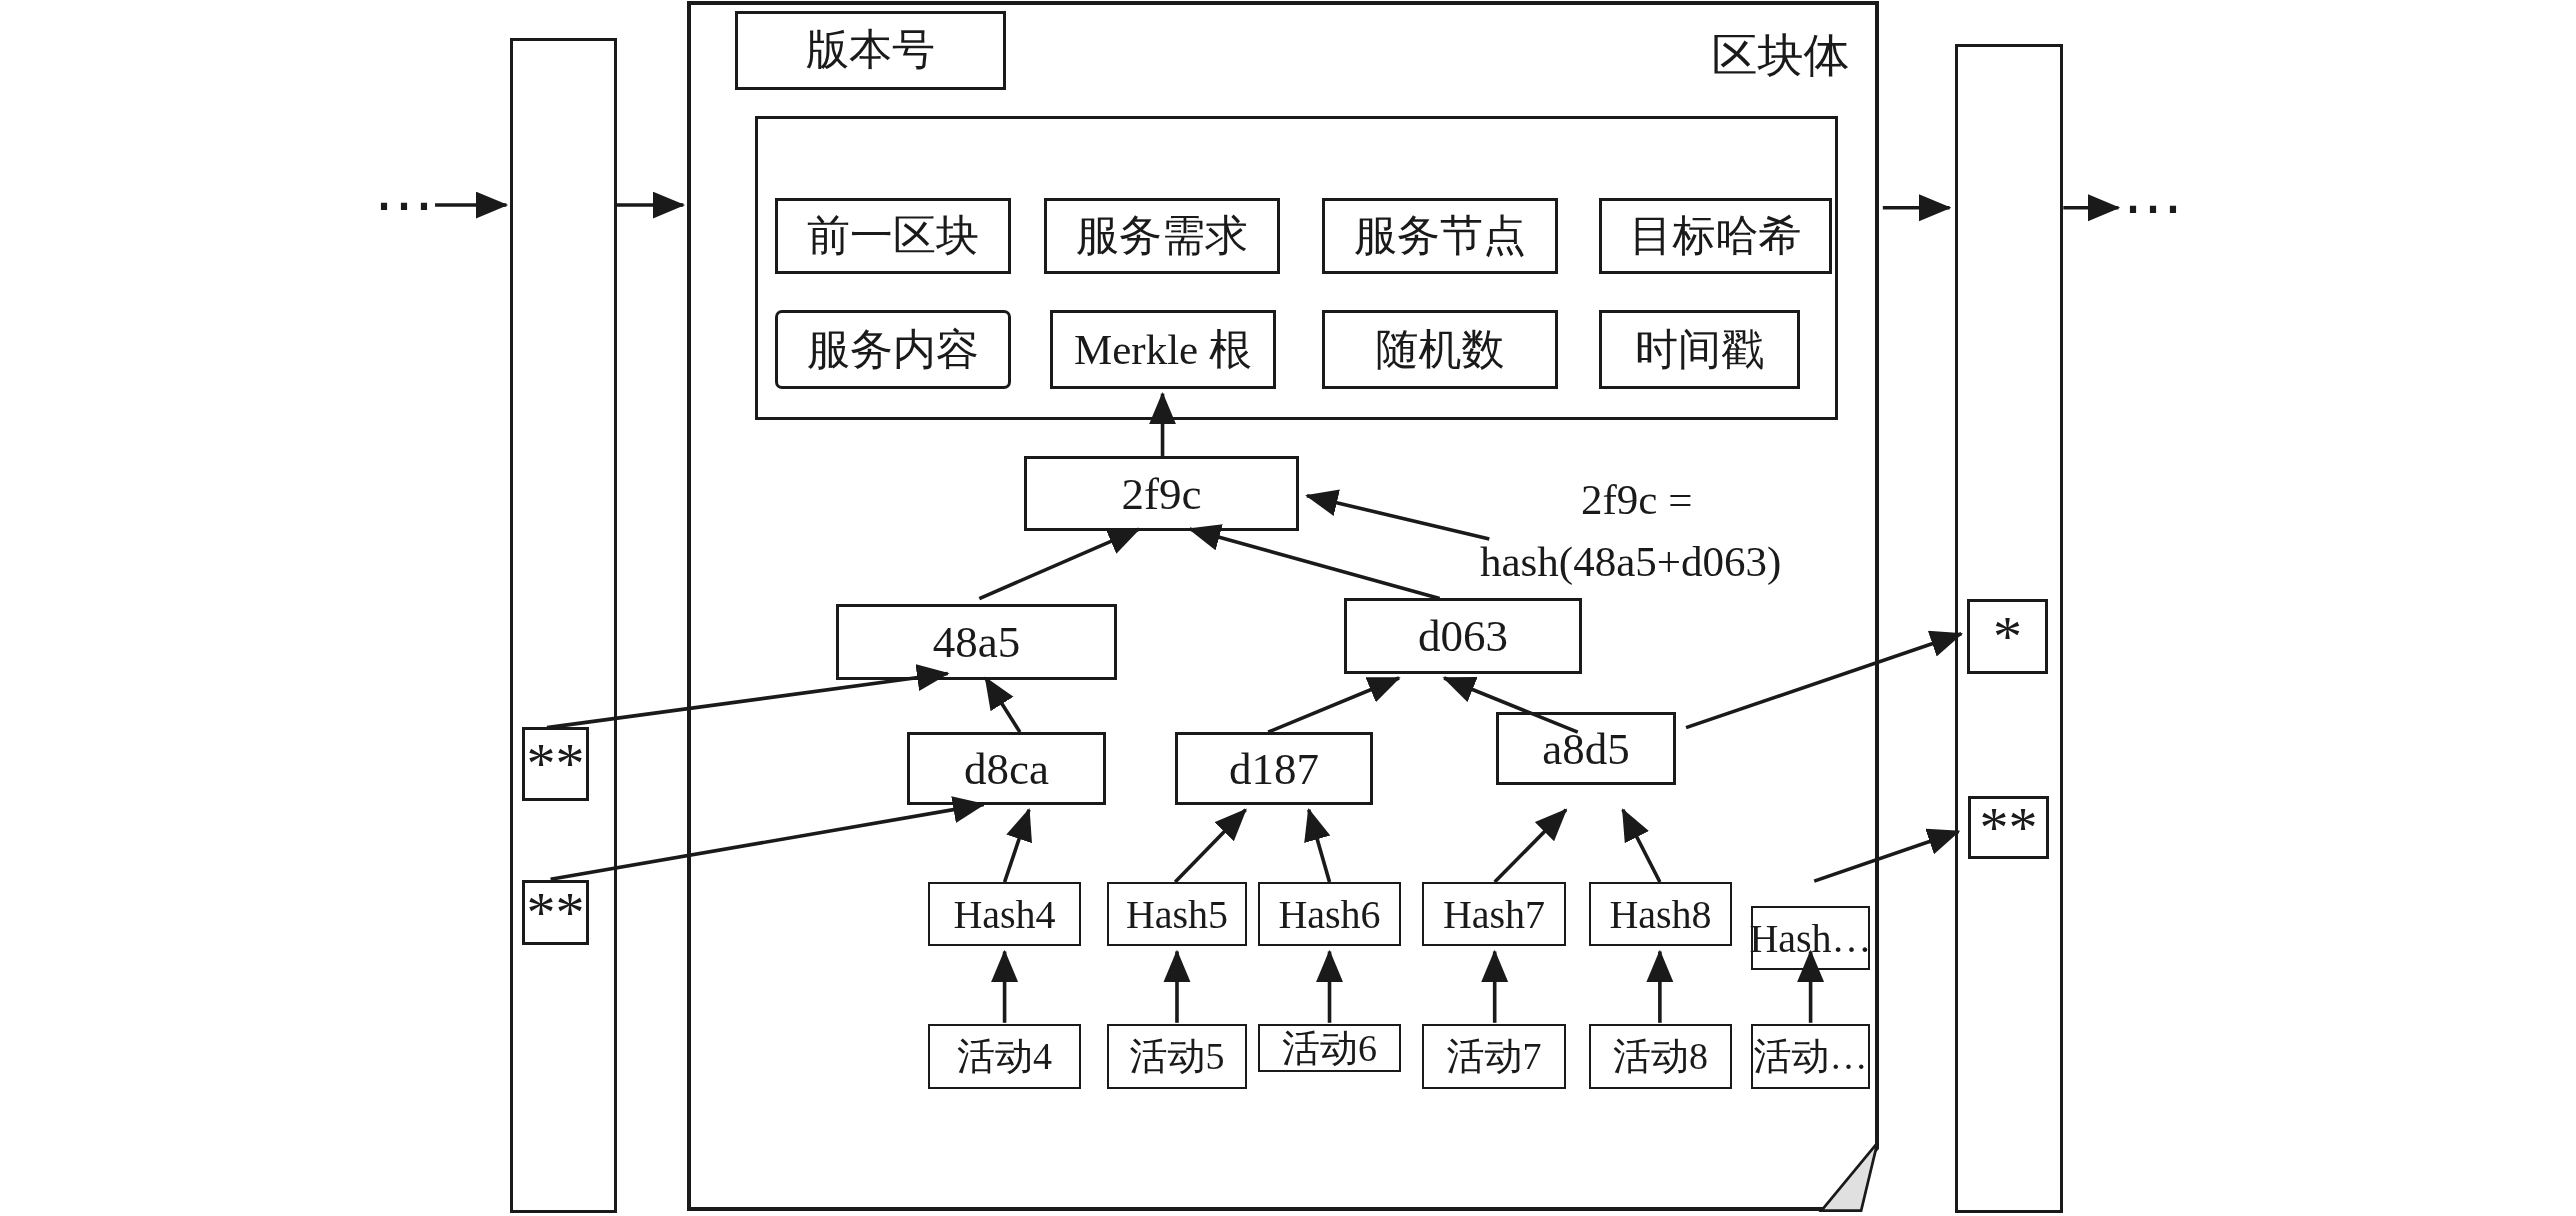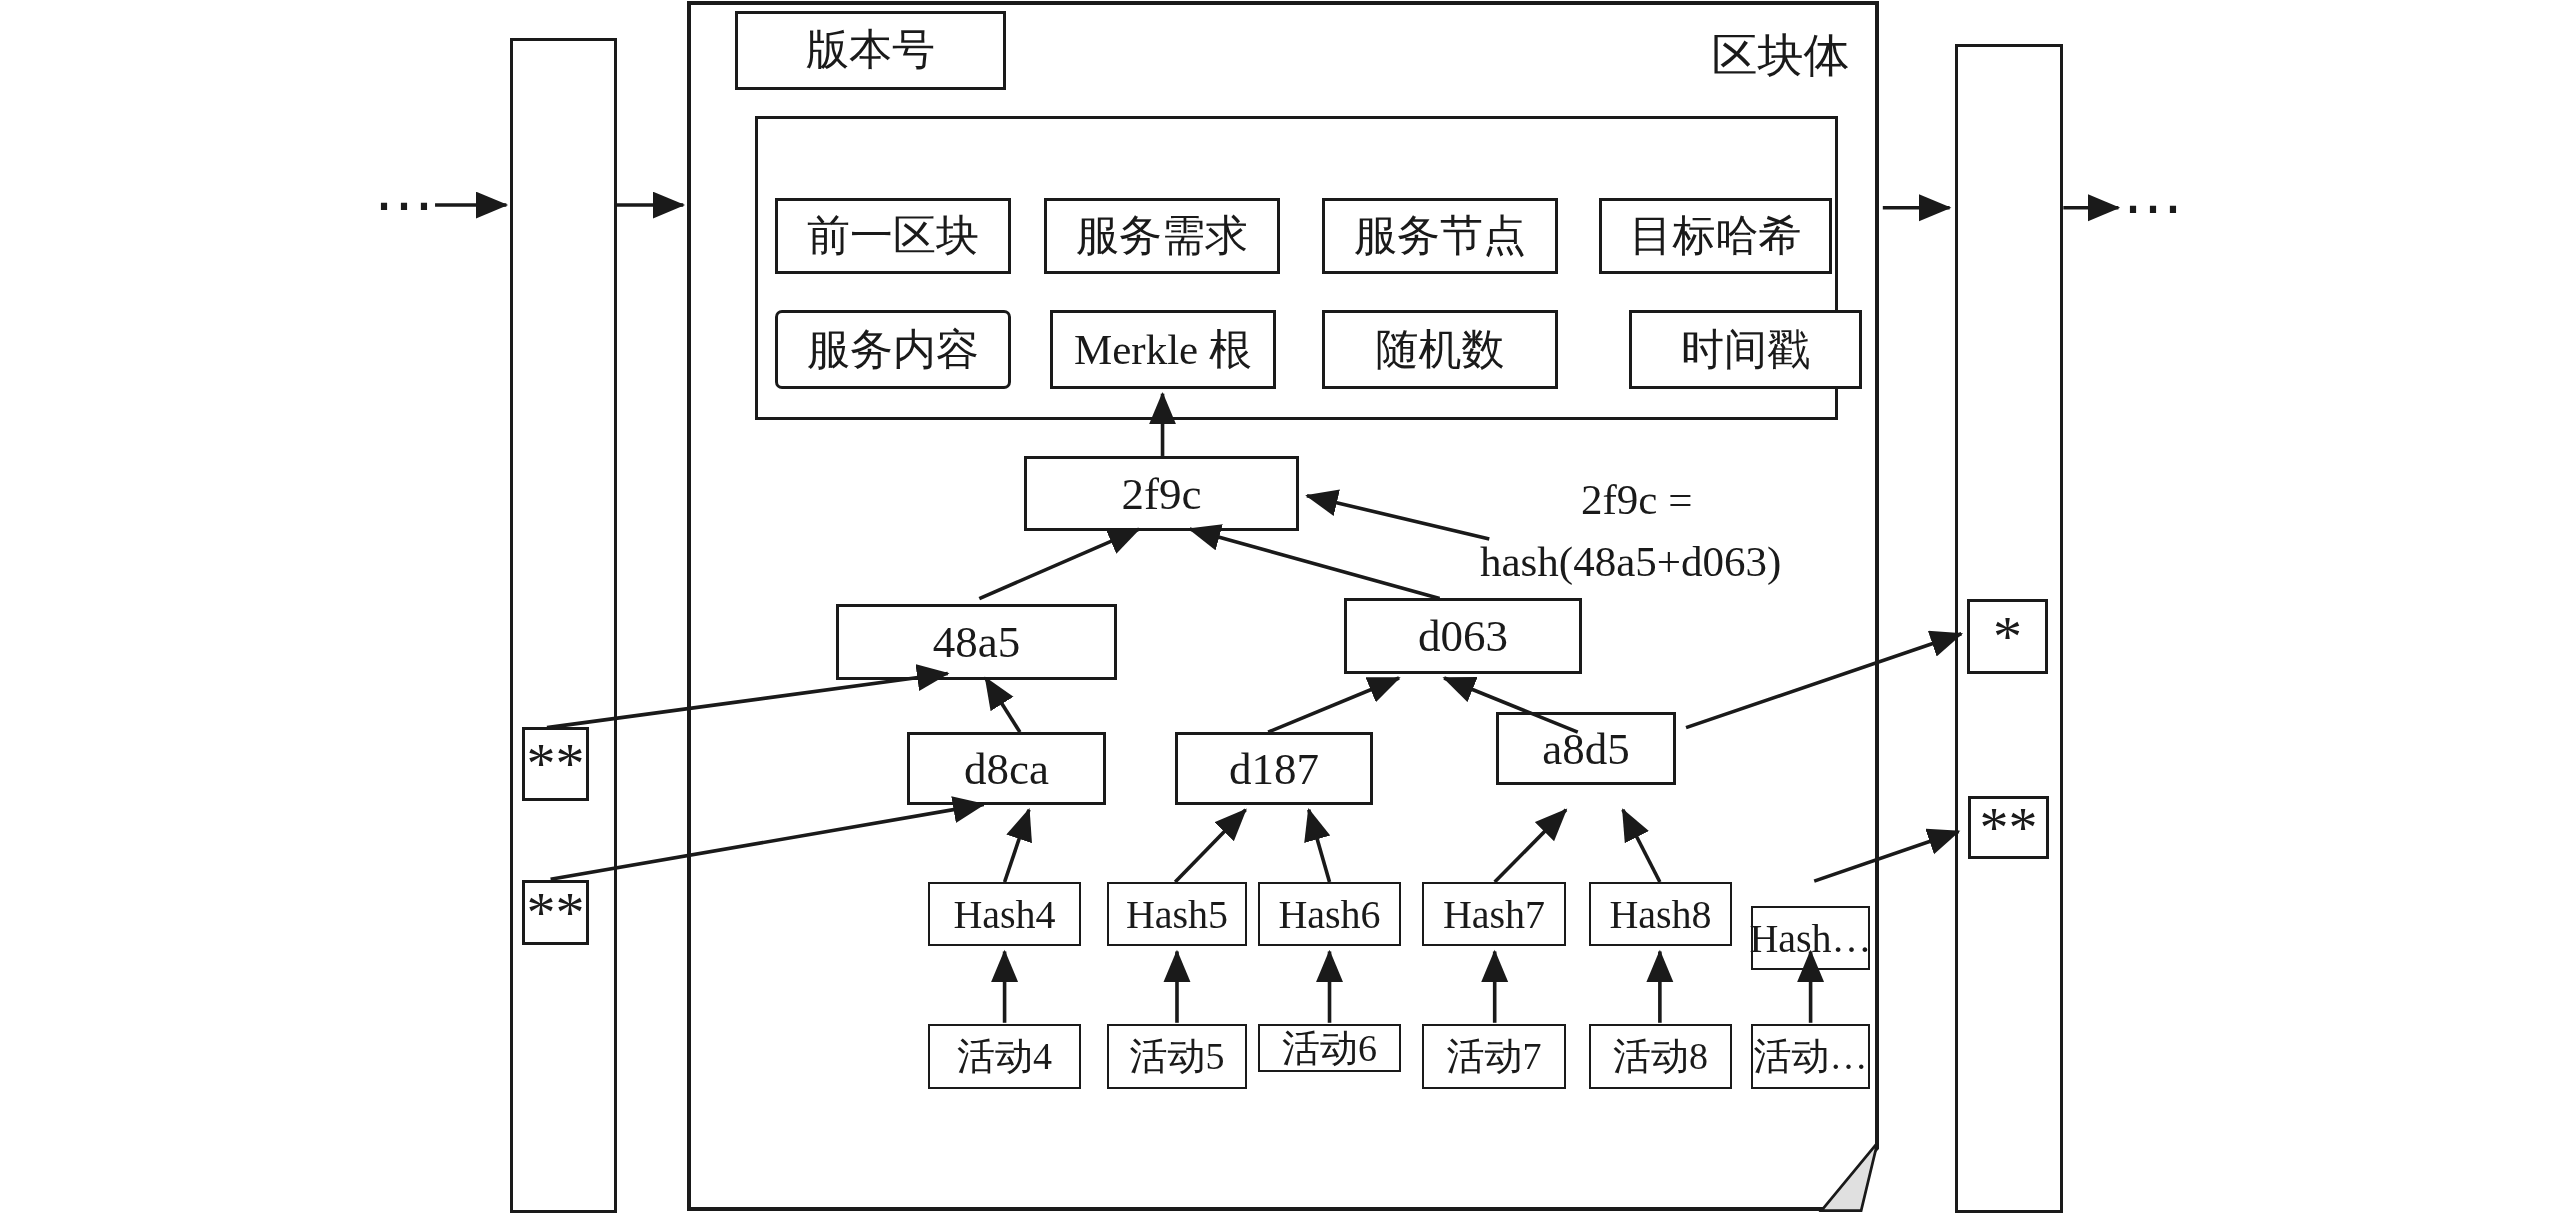--- a/index.html
+++ b/index.html
@@ -61,21 +61,21 @@
   <div class="slabel" style="left:1525px;top:127px;width:199px;font-size:45px;">区块头</div>
 
   <div class="box cell boxlayer" style="left:775px;top:198px;width:236px;height:76px;">前一区块</div>
   <div class="box cell boxlayer" style="left:1044px;top:198px;width:236px;height:76px;">服务需求</div>
   <div class="box cell boxlayer" style="left:1322px;top:198px;width:236px;height:76px;">服务节点</div>
   <div class="box cell boxlayer" style="left:1599px;top:198px;width:233px;height:76px;">目标哈希</div>
 
   <div class="box cell boxlayer" style="left:775px;top:310px;width:236px;height:79px;border-radius:7px;">服务内容</div>
   <div class="box cell boxlayer" style="left:1050px;top:310px;width:226px;height:79px;">Merkle 根</div>
   <div class="box cell boxlayer" style="left:1322px;top:310px;width:236px;height:79px;">随机数</div>
-  <div class="box cell boxlayer" style="left:1599px;top:310px;width:233px;height:79px;margin-left:30px;">时间戳</div>
+  <div class="box cell boxlayer" style="left:1599px;top:310px;width:201px;height:79px;">时间戳</div>
 
   <div class="box node boxlayer" style="left:1024px;top:456px;width:275px;height:75px;">2f9c</div>
   <div class="box node boxlayer" style="left:836px;top:604px;width:281px;height:76px;">48a5</div>
   <div class="box node boxlayer" style="left:1344px;top:598px;width:238px;height:76px;">d063</div>
   <div class="box node boxlayer" style="left:907px;top:732px;width:199px;height:73px;">d8ca</div>
   <div class="box node boxlayer" style="left:1175px;top:732px;width:198px;height:73px;">d187</div>
   <div class="box node boxlayer" style="left:1496px;top:712px;width:180px;height:73px;">a8d5</div>
 
   <div class="box thin hash boxlayer" style="left:928px;top:882px;width:153px;height:64px;">Hash4</div>
   <div class="box thin hash boxlayer" style="left:1107px;top:882px;width:140px;height:64px;">Hash5</div>

